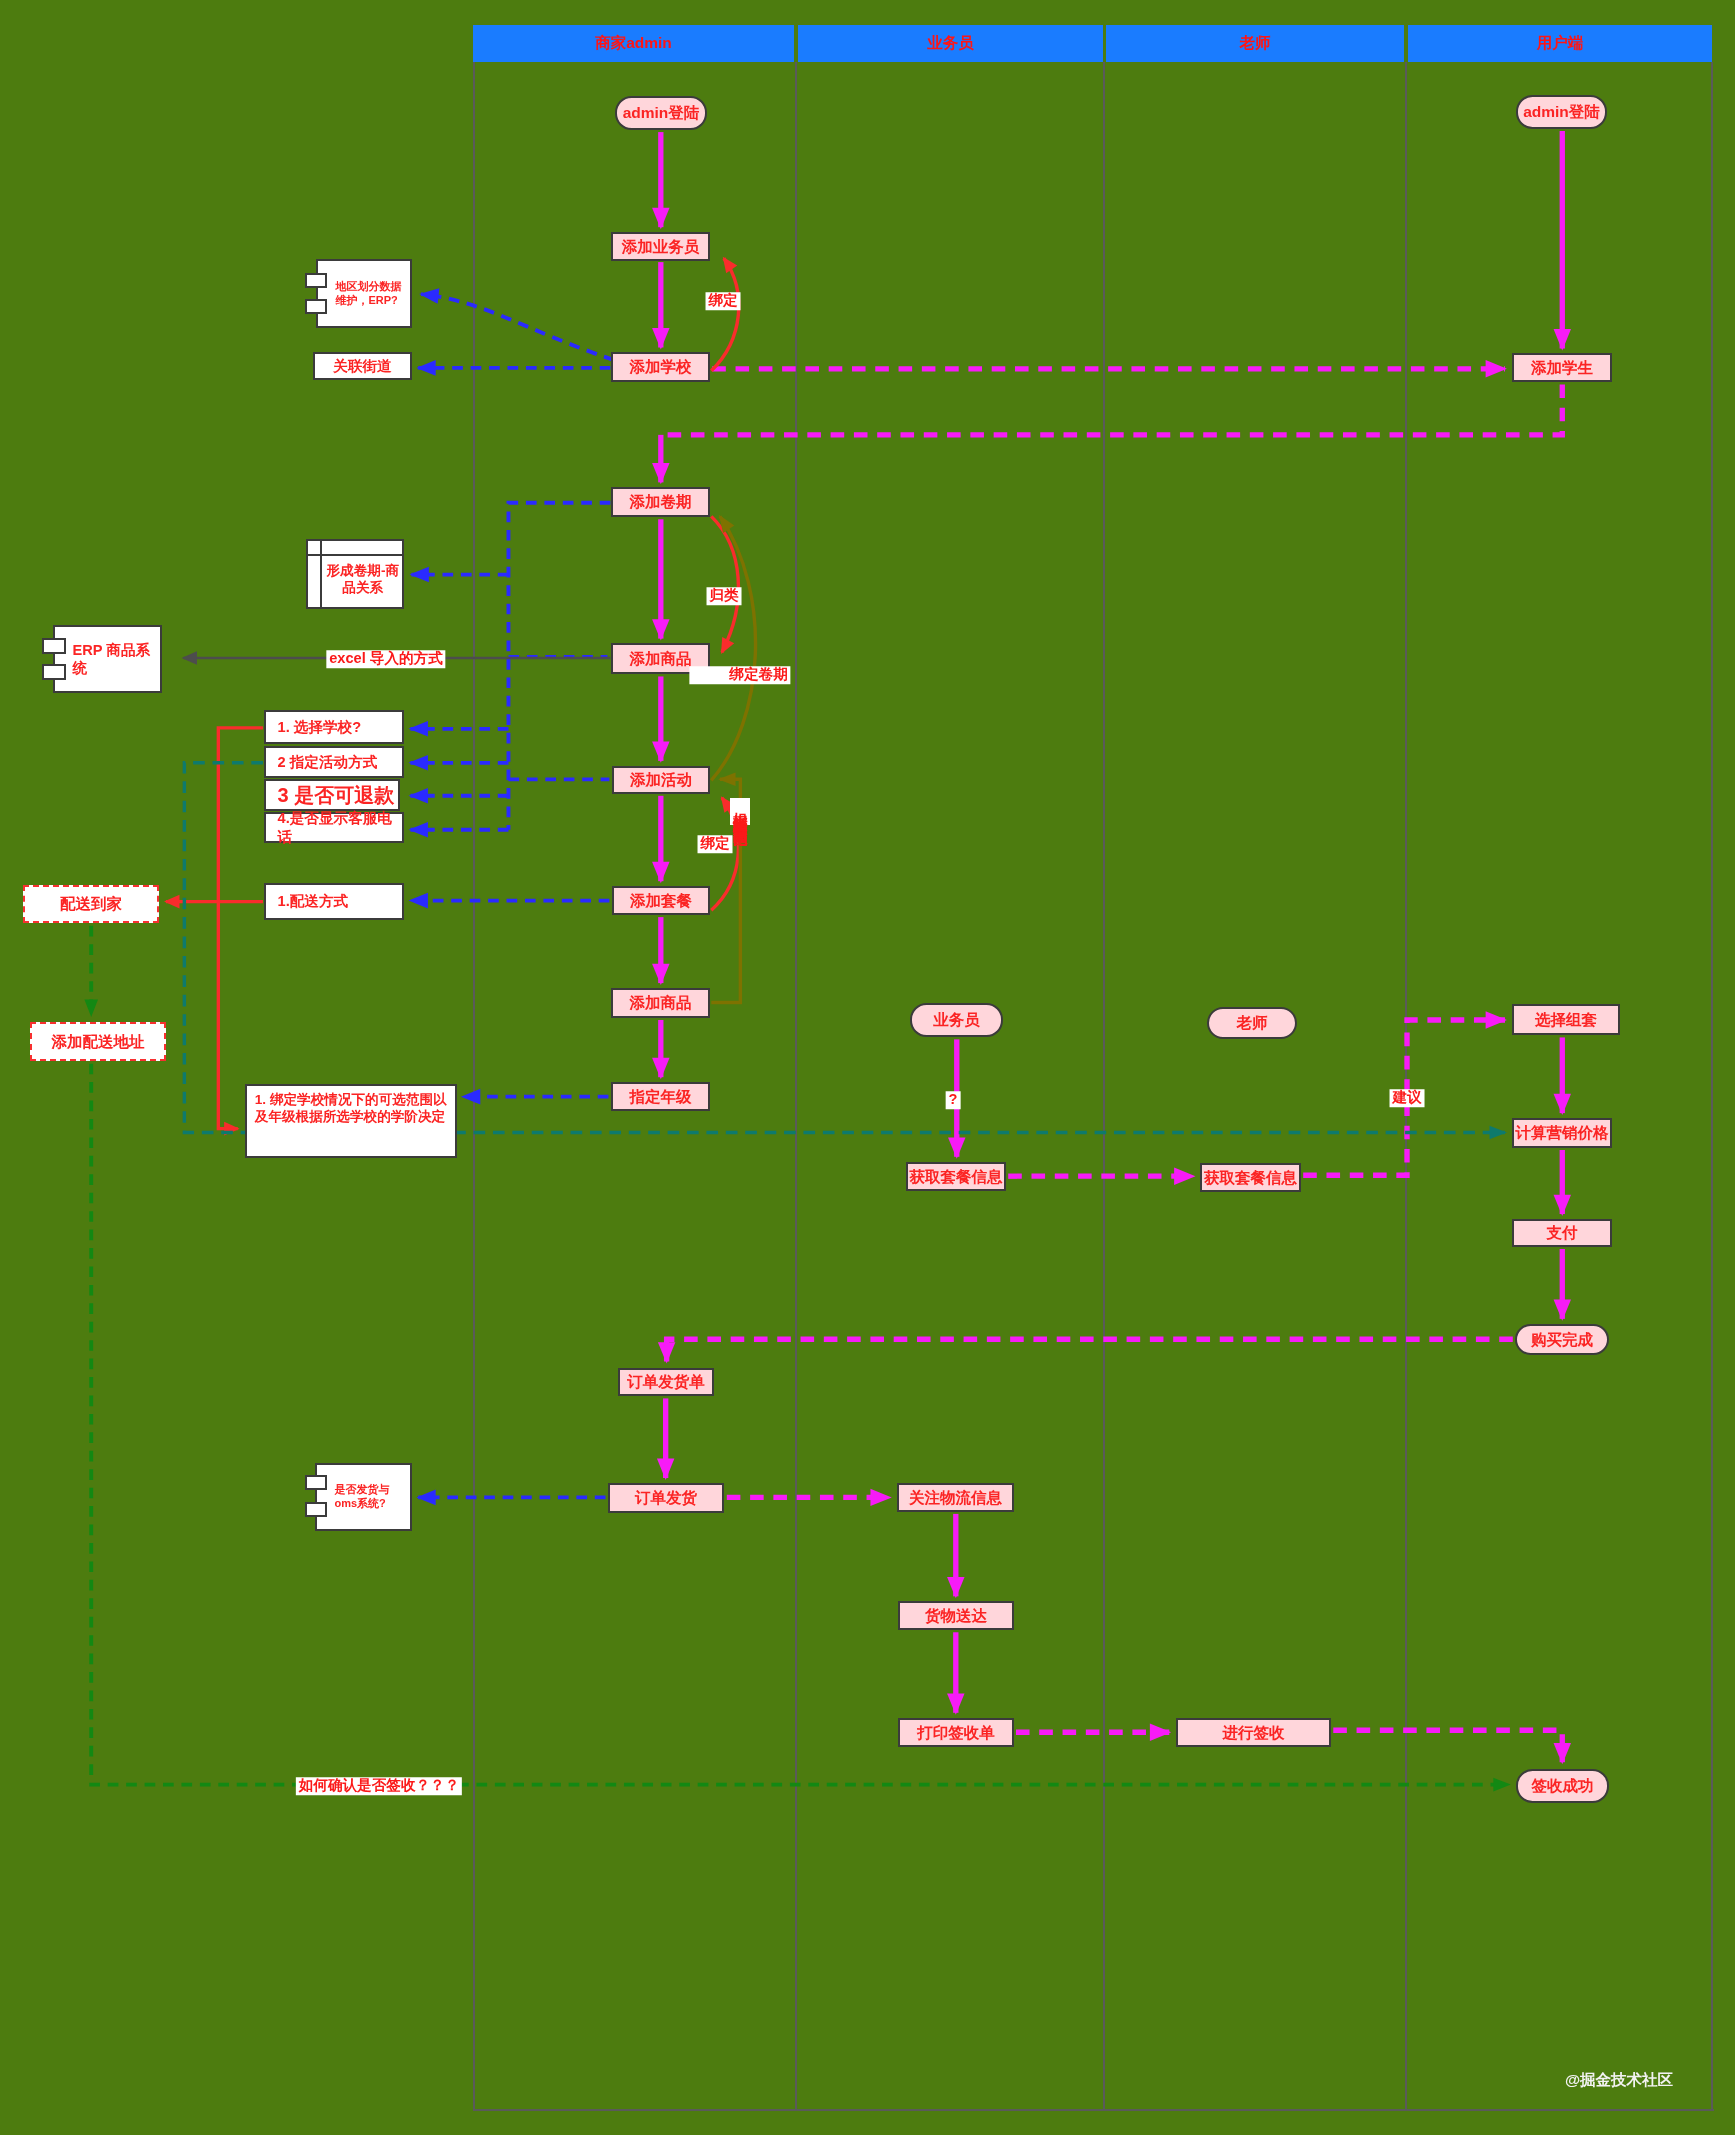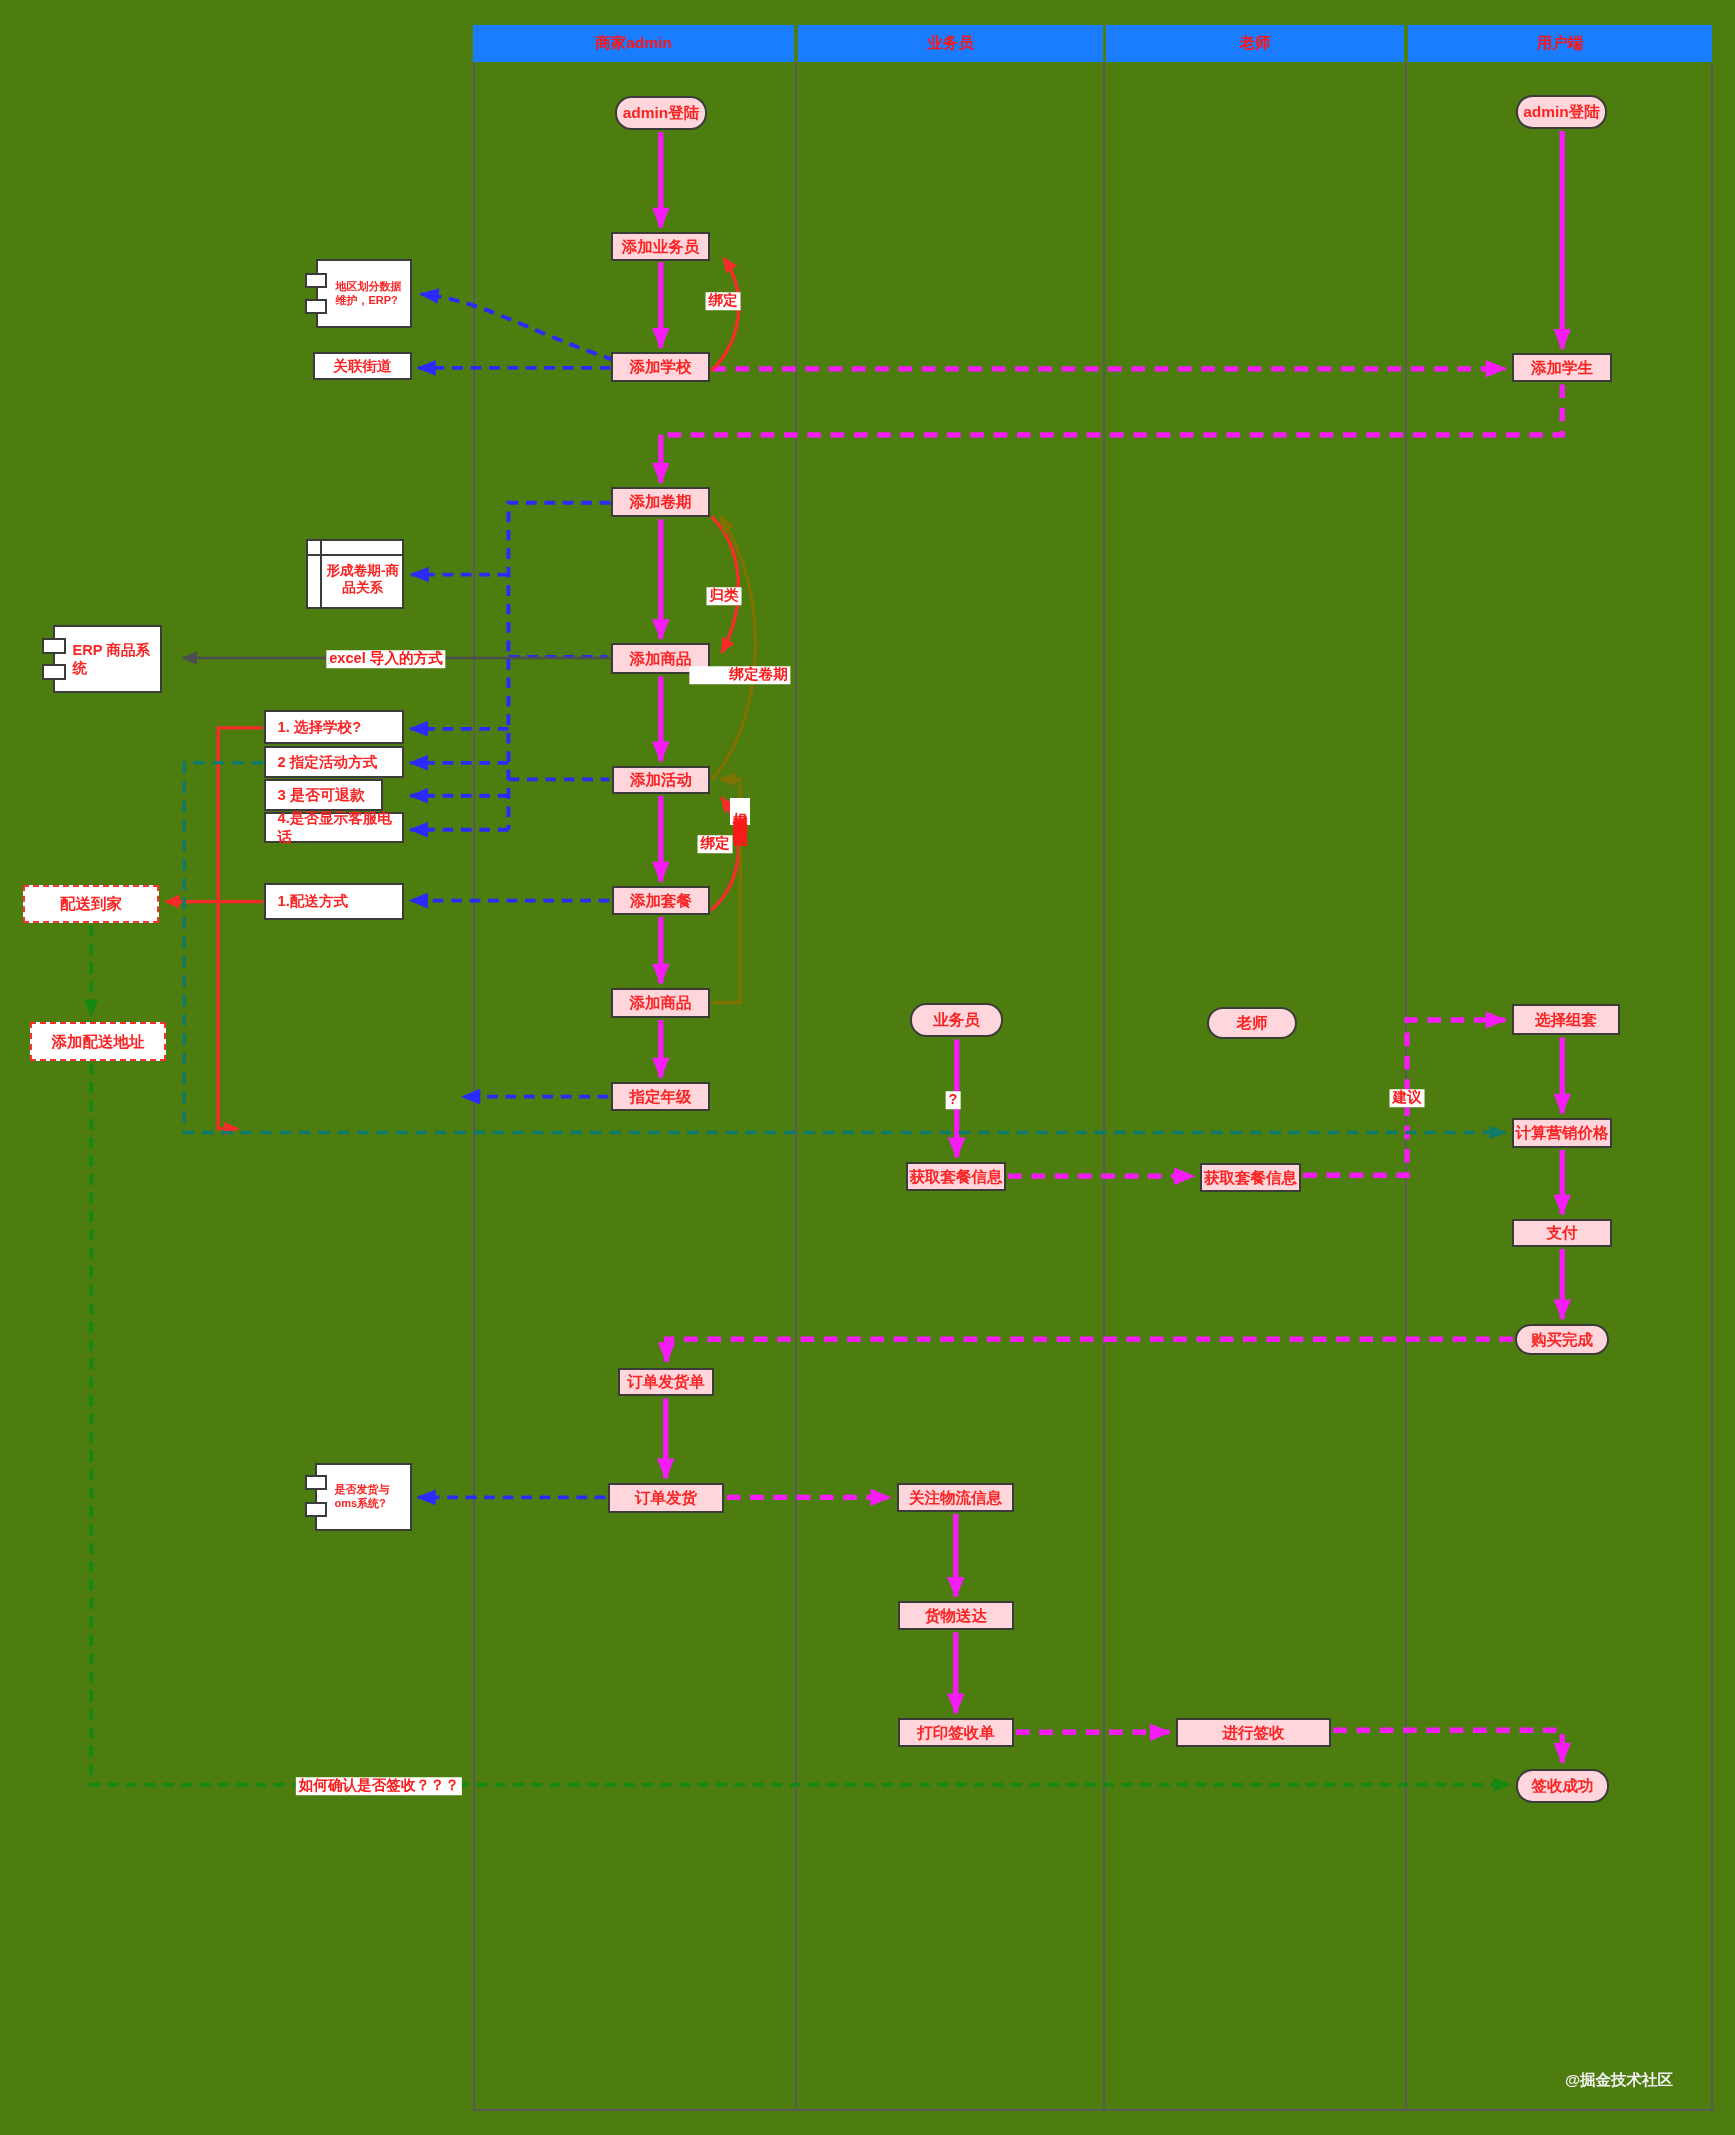--- a/index.html
+++ b/index.html
@@ -187,27 +187,28 @@
     <div class="tline-h"></div>
     <span style="position:relative;top:5.8px;">形成卷期-商品关系</span>
   </div>
 
   <div class="node comp" style="left:53px;top:625px;width:109px;height:68px;font-size:14.6px;">ERP 商品系统</div>
   <div class="tab" style="left:42px;top:638px;width:24px;height:15.5px;"></div>
   <div class="tab" style="left:42px;top:664px;width:24px;height:15.5px;"></div>
 
   <div class="node white leftal" style="left:264px;top:710px;width:140px;height:34px;font-size:14.6px;">1. 选择学校?</div>
   <div class="node white leftal" style="left:264px;top:746px;width:140px;height:32px;font-size:14.6px;">2 指定活动方式</div>
-  <div class="node white leftal" style="left:264px;top:779px;width:119px;height:32px;font-size:15px;">3 是否可退款</div>
+  <div class="node white leftal" style="left:264px;top:779px;width:136px;height:32px;font-size:20px;">3 是否可退款</div>
   <div class="node white leftal" style="left:264px;top:812px;width:140px;height:31px;font-size:14.6px;">4.是否显示客服电话</div>
 
   <div class="node reddash" style="left:23px;top:885px;width:136px;height:38px;">配送到家</div>
   <div class="node white leftal" style="left:264px;top:883px;width:140px;height:37px;font-size:14.6px;">1.配送方式</div>
   <div class="node reddash" style="left:23px;top:1022px;width:136px;height:39px;margin-left:7px;">添加配送地址</div>
 
+  <div class="node white notebox" style="left:245px;top:1084px;width:212px;height:74px;justify-content:flex-start;text-align:left;">1. 绑定学校情况下的可选范围以及年级根据所选学校的学阶决定</div>
 
   <div class="node comp" style="left:315px;top:1463px;width:97px;height:68px;">是否发货与oms系统?</div>
   <div class="tab" style="left:305px;top:1475px;width:22px;height:14.6px;"></div>
   <div class="tab" style="left:305px;top:1502px;width:22px;height:14.6px;"></div>
 
   <div class="elabel" style="left:723px;top:301px;">绑定</div>
   <div class="elabel" style="left:724px;top:596px;">归类</div>
   <div class="elabel" style="left:740px;top:675px;padding-left:40px;">绑定卷期</div>
   <div class="elabel" style="left:715px;top:844px;">绑定</div>
   <div class="vlabel" style="left:730px;top:798px;">根据绑定卷期查询商品范围</div>

